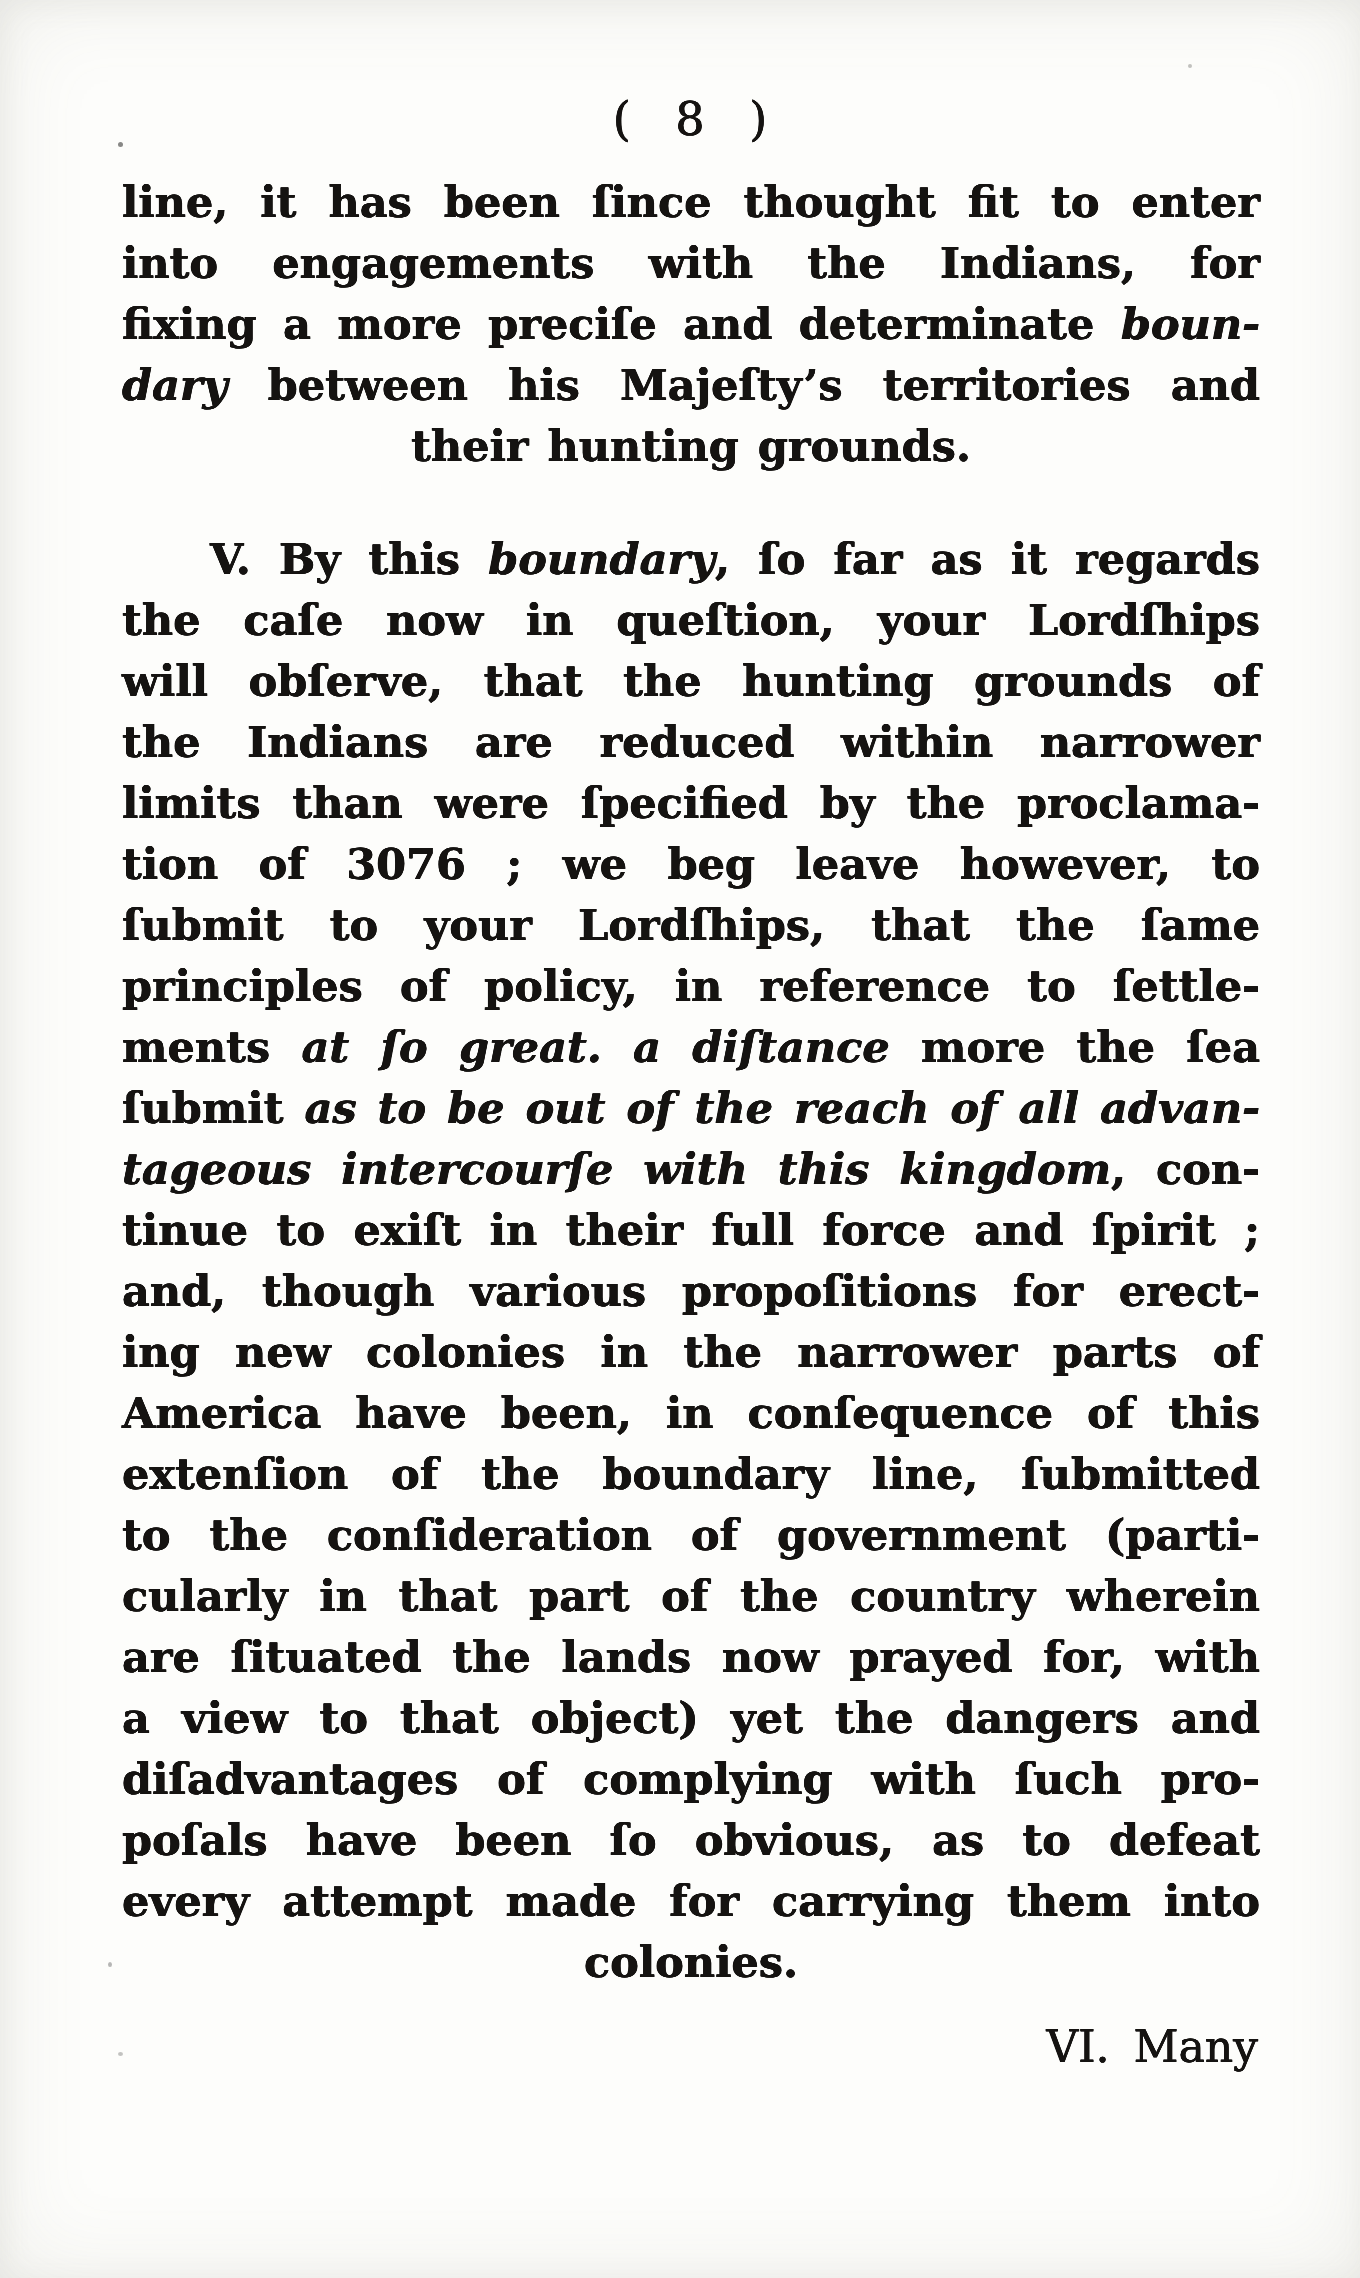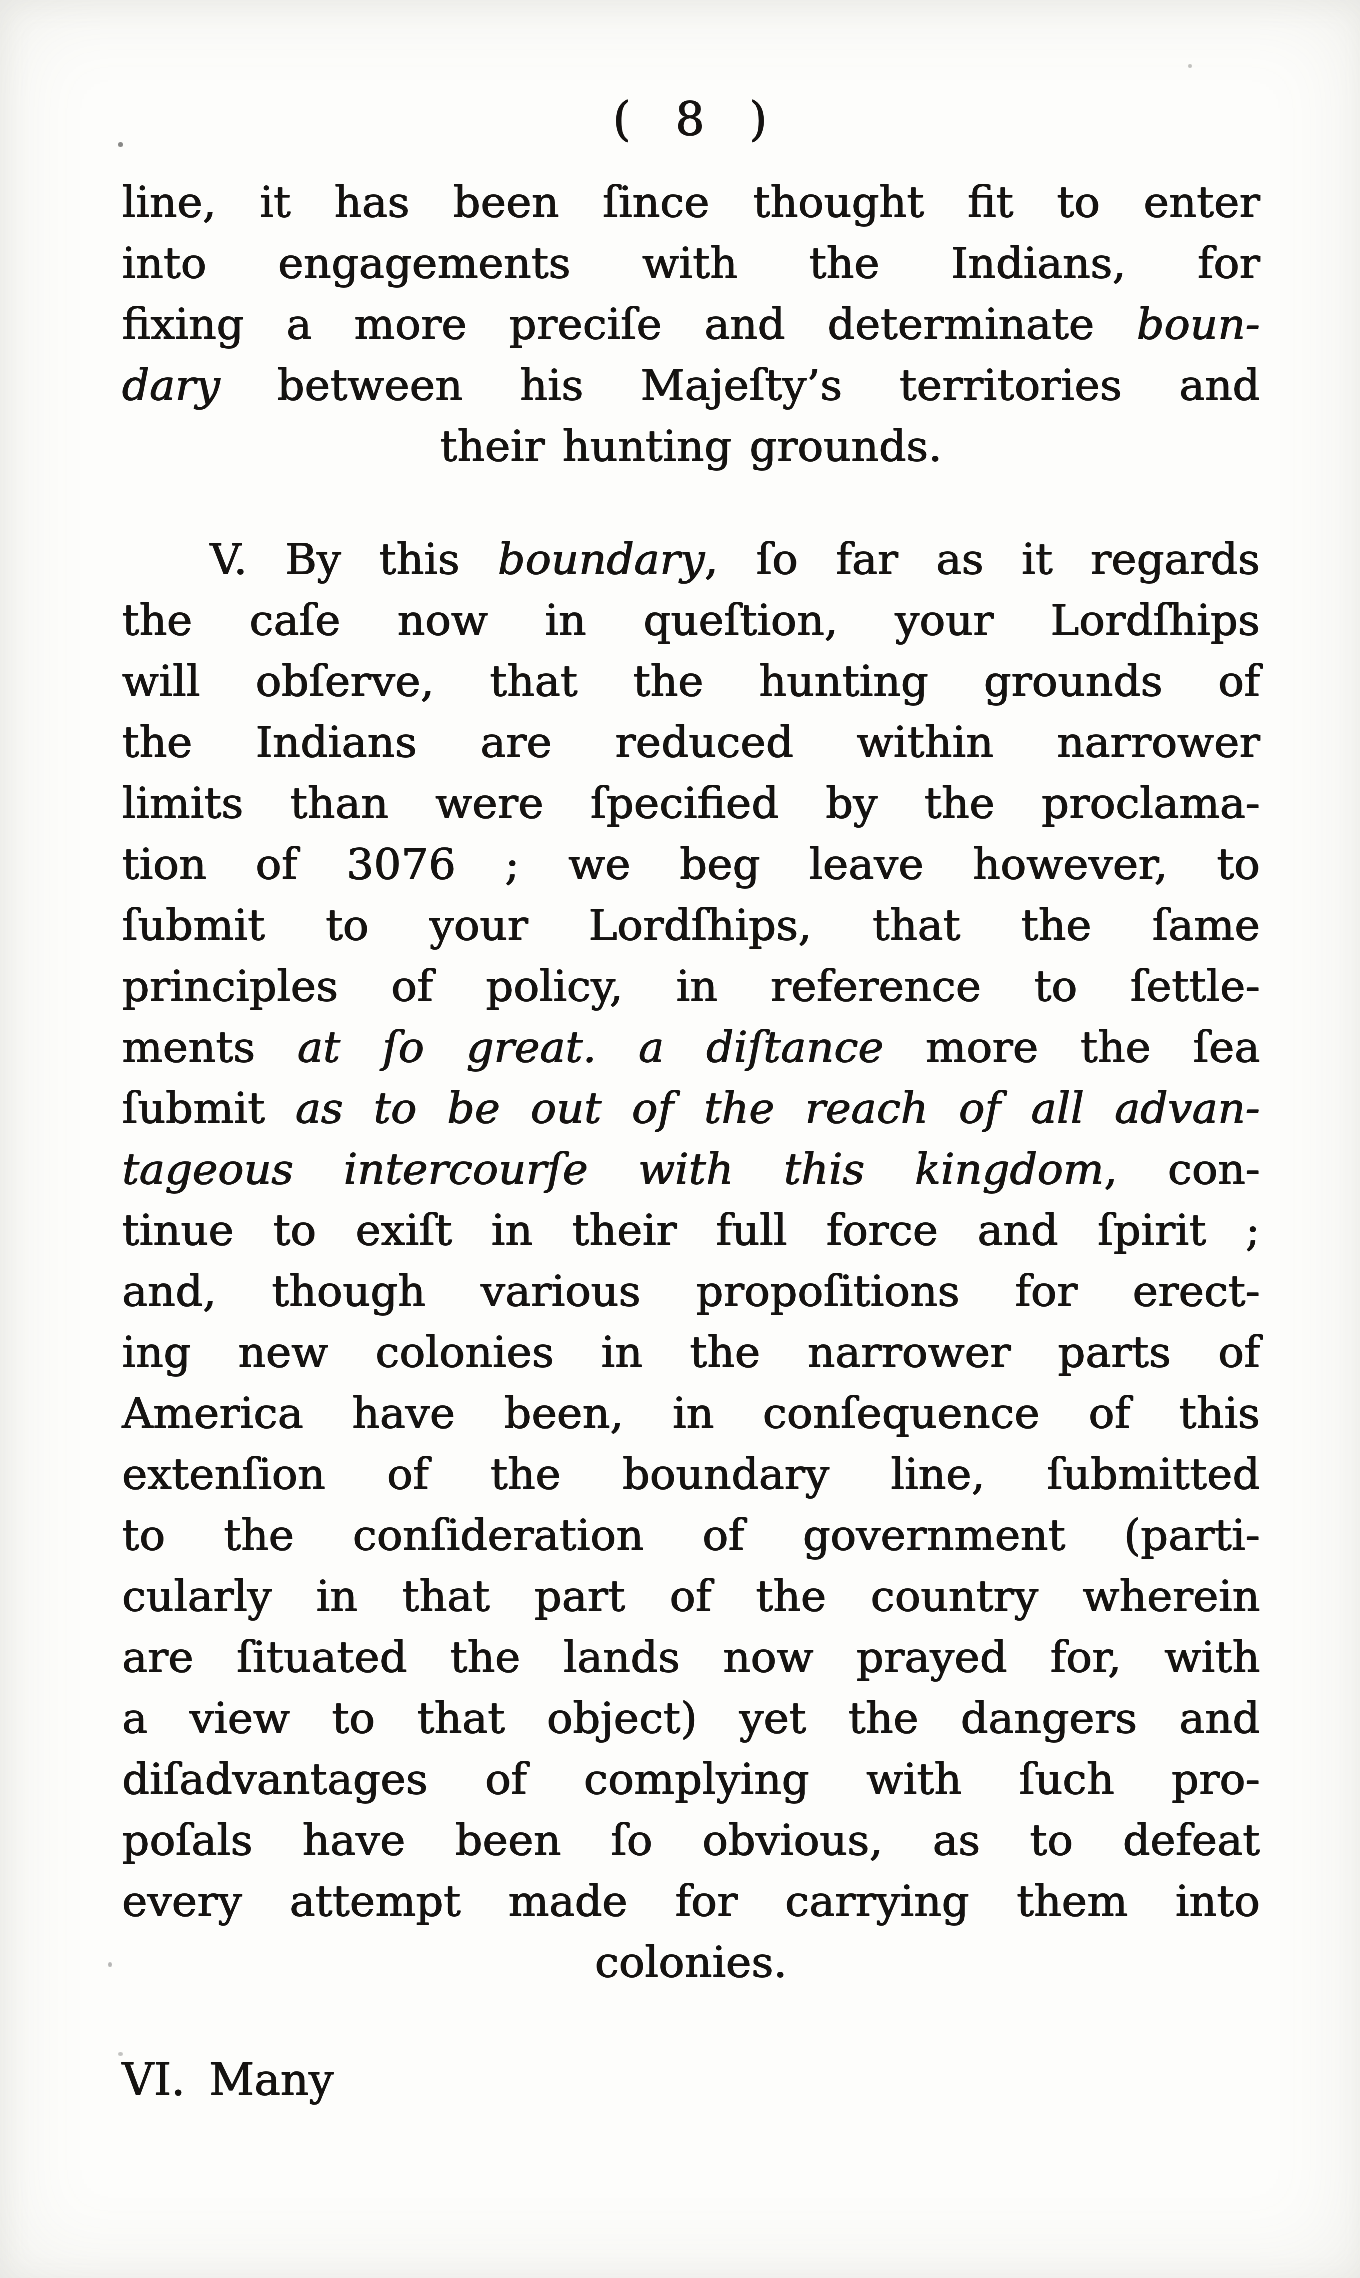--- a/index.html
+++ b/index.html
@@ -36,35 +36,36 @@
     margin-left:122px;
     width:1138px;
     font-size:43px;
     line-height:61px;
     word-spacing:4px;
   }
   .paragraph{margin:0;}
   .paragraph + .paragraph{margin-top:52px;}
   .line{
     white-space:normal;
+    font-weight:bold;
   }
   .line.justify{
     text-align:justify;
     text-align-last:justify;
     -moz-text-align-last:justify;
   }
   .line.left{text-align:center;}
   .line.indent{padding-left:88px;}
   .it{font-style:italic;}
   .ro{font-style:normal;}
   .catchword{
-    margin-top:61px;
+    margin-top:28px;
     margin-left:122px;
     width:1138px;
-    text-align:left;
+    text-align:right;
     padding-right:2px;
     box-sizing:border-box;
     font-size:44px;
     word-spacing:10px;
   }
   
   .speck{position:absolute;background:rgba(40,40,38,0.55);border-radius:50%;}
   .s1{width:5px;height:5px;left:118px;top:142px;}
   .s2{width:4px;height:4px;left:1188px;top:64px;opacity:.5;}
   .s3{width:4px;height:5px;left:108px;top:1962px;opacity:.6;}

